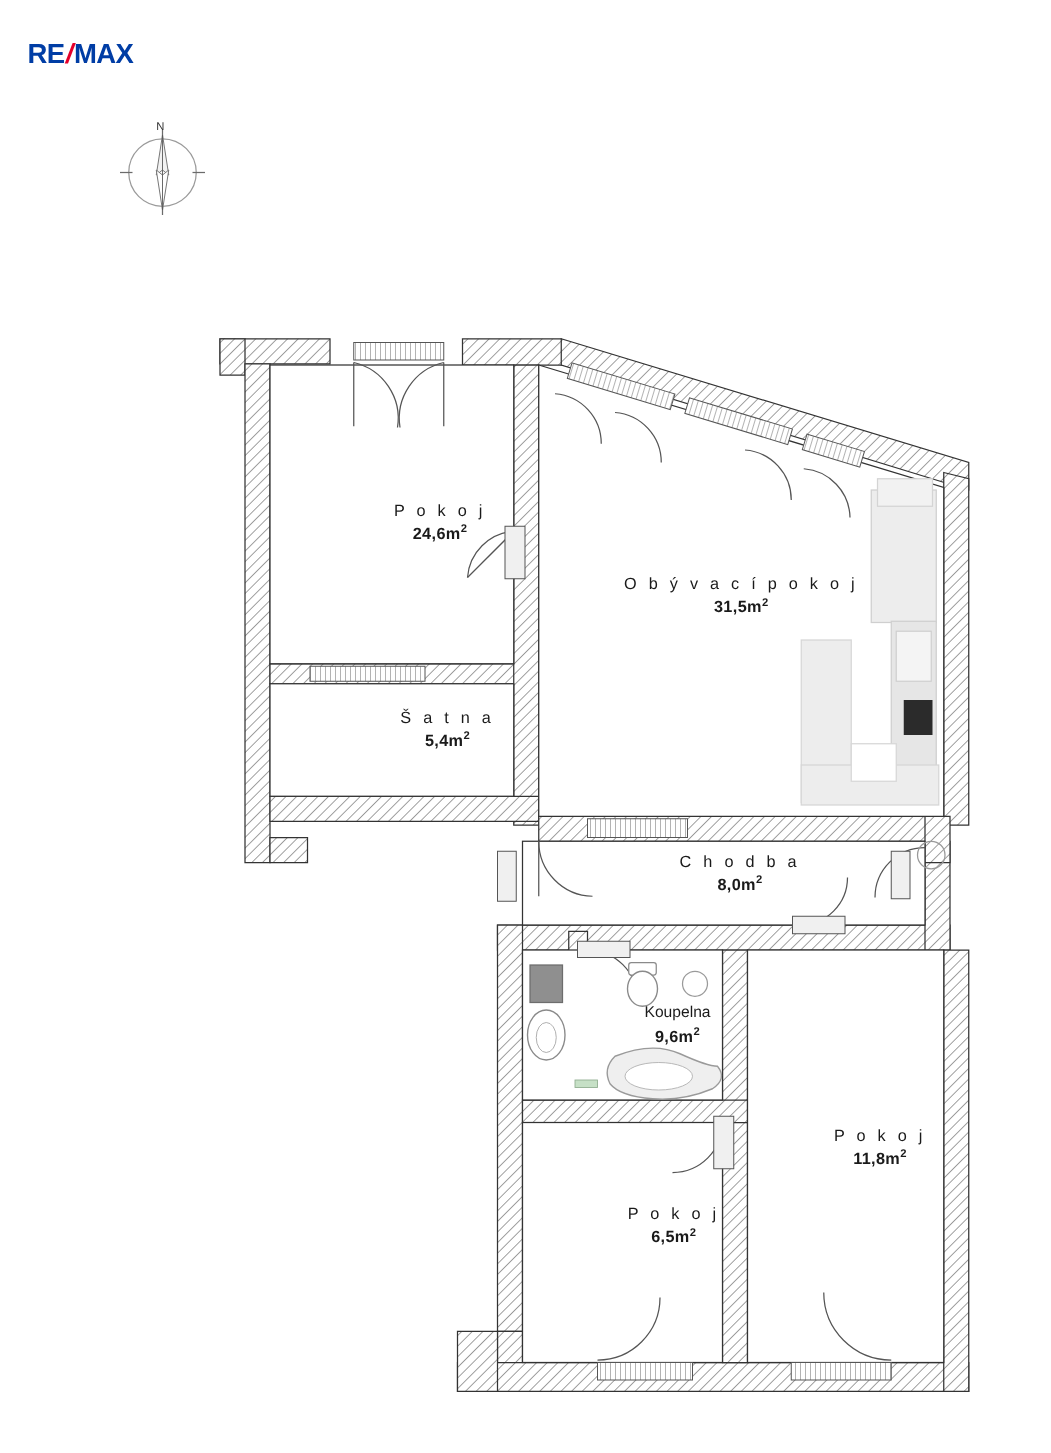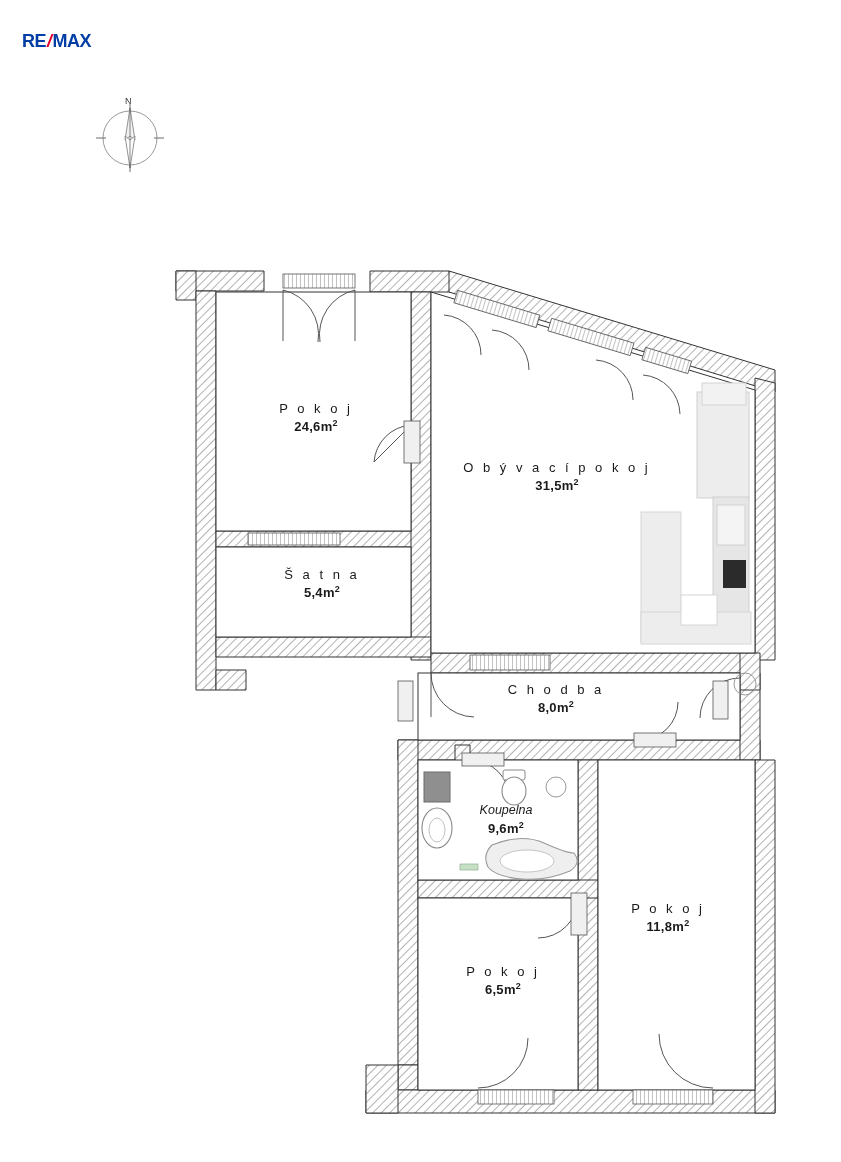--- a/index.html
+++ b/index.html
@@ -15,21 +15,21 @@
     overflow: hidden;
   }
 
   
   #logo {
     position: absolute;
     left: 22px;
     top: 32px;
     font-family: "Liberation Sans", sans-serif;
     font-weight: bold;
-    font-size: 18px;
+    font-size: 22px;
     letter-spacing: -0.5px;
     line-height: 1;
     white-space: nowrap;
   }
   #logo .re { color: #003da5; }
   #logo .slash { color: #e4002b; font-style: italic; padding: 0 1px; }
   #logo .max { color: #003da5; }
 
   
   #compass {
@@ -57,29 +57,29 @@
   }
 
   
   .room-label {
     position: absolute;
     text-align: center;
     color: #1a1a1a;
     line-height: 1.25;
     white-space: nowrap;
     transform: translate(-50%, -50%);
+    margin-left: 36px;
   }
   .room-label .rname {
     font-size: 13px;
     letter-spacing: 3px;
     font-weight: 500;
   }
   .room-label .rname.tight {
     letter-spacing: 0px;
-    font-style: italic;
     font-size: 12.5px;
   }
   .room-label .rarea {
     font-size: 13px;
     font-weight: bold;
     letter-spacing: 0.3px;
     margin-top: 1px;
   }
   .room-label .rarea sup {
     font-size: 9px;

